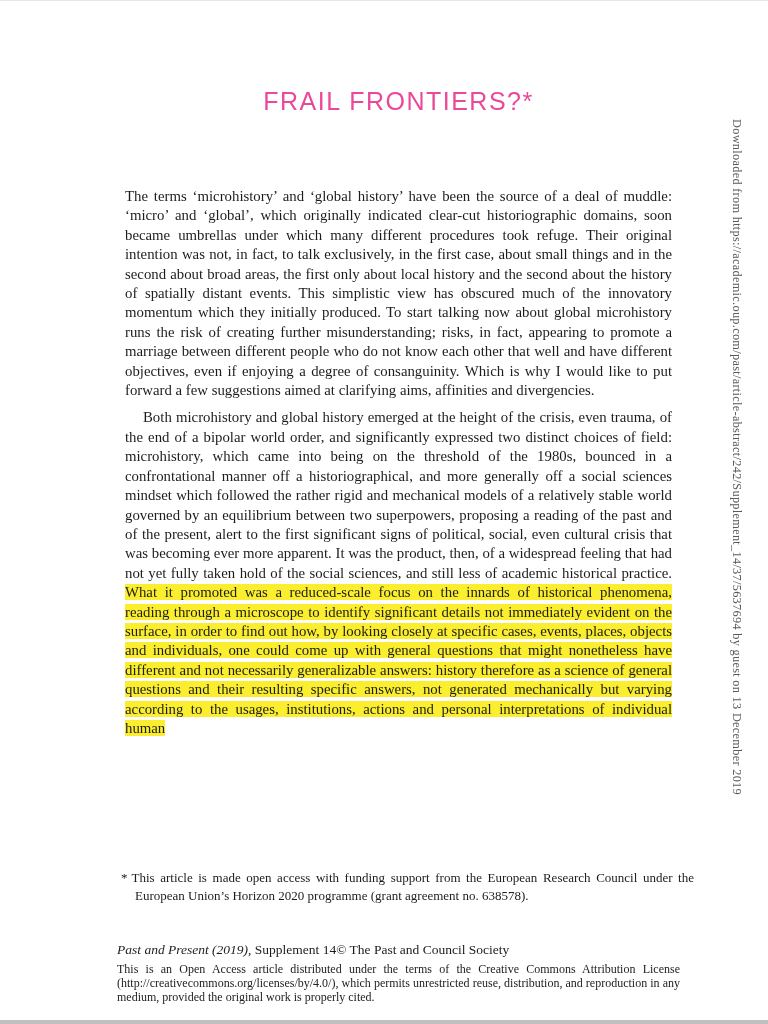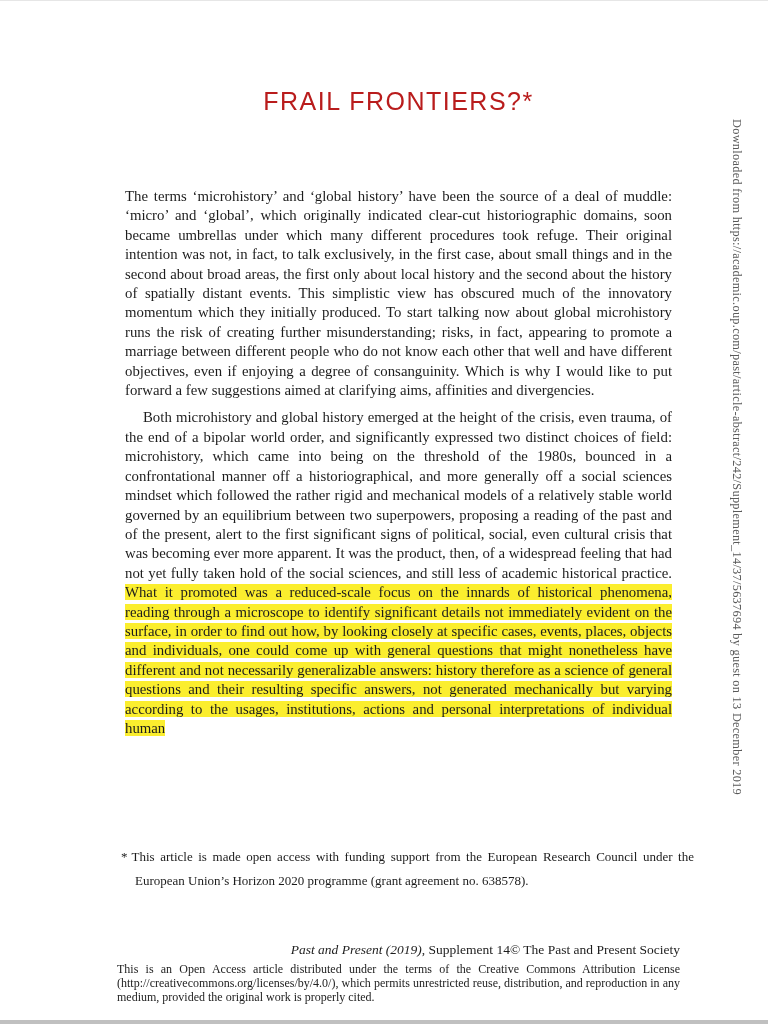--- a/index.html
+++ b/index.html
@@ -20,21 +20,21 @@
   .title {
     position: absolute;
     top: 86px;
     left: 117px;
     width: 563px;
     text-align: center;
     font-family: "Liberation Sans", sans-serif;
     font-size: 25px;
     font-weight: 400;
     letter-spacing: 1.5px;
-    color: #b91c1c;
+    color: #ec4899;
   }
   .body-text {
     position: absolute;
     top: 178px;
     left: 117px;
     width: 563px;
     font-size: 14.8px;
     line-height: 19.4px;
     text-align: justify;
   }
@@ -43,39 +43,39 @@
     padding: 0;
   }
   .body-text p.indent {
     text-indent: 18px;
   }
   .hl {
     background: var(--hl-color, #fbee2e);
   }
   .footnote {
     position: absolute;
-    top: 844px;
+    top: 868px;
     left: 121px;
     width: 559px;
     font-size: 13px;
-    line-height: 24px;
+    line-height: 18px;
     text-align: justify;
     padding-left: 14px;
     text-indent: -14px;
   }
   .fn-marker {
     padding-right: 4px;
   }
   .footer-line {
     position: absolute;
     top: 941px;
     left: 117px;
     width: 563px;
     display: flex;
-    justify-content: flex-end;
+    justify-content: flex-start;
     font-size: 13.5px;
   }
   .footer-line .ital {
     font-style: italic;
   }
   .license {
     position: absolute;
     top: 962px;
     left: 117px;
     width: 563px;
@@ -118,20 +118,20 @@
     <p class="para"><span>The terms ‘microhistory’ and ‘global history’ have been the source of a deal of muddle: ‘micro’ and ‘global’, which originally indicated clear-cut historiographic domains, soon became umbrellas under which many different procedures took refuge. Their original intention was not, in fact, to talk exclusively, in the first case, about small things and in the second about broad areas, the first only about local history and the second about the history of spatially distant events. This simplistic view has obscured much of the innovatory momentum which they initially produced. To start talking now about global microhistory runs the risk of creating further misunderstanding; risks, in fact, appearing to promote a marriage between different people who do not know each other that well and have different objectives, even if enjoying a degree of consanguinity. Which is why I would like to put forward a few suggestions aimed at clarifying aims, affinities and divergencies.</span></p>
     <p class="para indent"><span>Both microhistory and global history emerged at the height of the crisis, even trauma, of the end of a bipolar world order, and significantly expressed two distinct choices of field: microhistory, which came into being on the threshold of the 1980s, bounced in a confrontational manner off a historiographical, and more generally off a social sciences mindset which followed the rather rigid and mechanical models of a relatively stable world governed by an equilibrium between two superpowers, proposing a reading of the past and of the present, alert to the first significant signs of political, social, even cultural crisis that was becoming ever more apparent. It was the product, then, of a widespread feeling that had not yet fully taken hold of the social sciences, and still less of academic historical practice. </span><span class="hl">What it promoted was a reduced-scale focus on the innards of historical phenomena, reading through a microscope to identify significant details not immediately evident on the surface, in order to find out how, by looking closely at specific cases, events, places, objects and individuals, one could come up with general questions that might nonetheless have different and not necessarily generalizable answers: history therefore as a science of general questions and their resulting specific answers, not generated mechanically but varying according to the usages, institutions, actions and personal interpretations of individual human</span></p>
   </div>
 
   <div class="footnote">
     <span class="fn-marker">*</span><span>This article is made open access with funding support from the European Research Council under the European Union’s Horizon 2020 programme (grant agreement no. 638578).</span>
   </div>
 
   <div class="footer-line">
     <span><span class="ital">Past and Present (2019)</span><span>, Supplement 14</span></span>
-    <span>© The Past and Present Society</span>
+    <span>© The Past and Council Society</span>
   </div>
 
   <div class="license">This is an Open Access article distributed under the terms of the Creative Commons Attribution License (http://creativecommons.org/licenses/by/4.0/), which permits unrestricted reuse, distribution, and reproduction in any medium, provided the original work is properly cited.</div>
 
   <div class="page-bottom-edge"></div>
 
 </div>
 
 </body></html>

